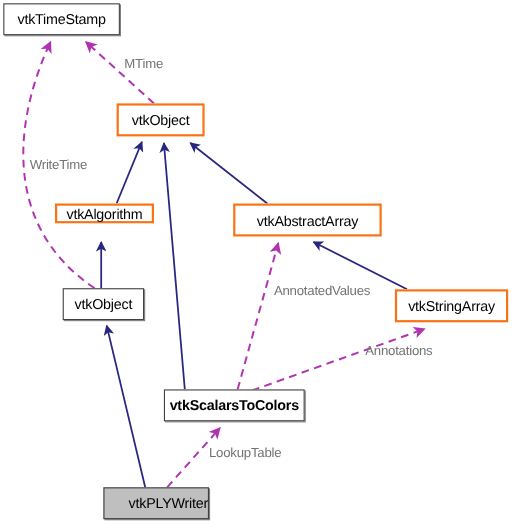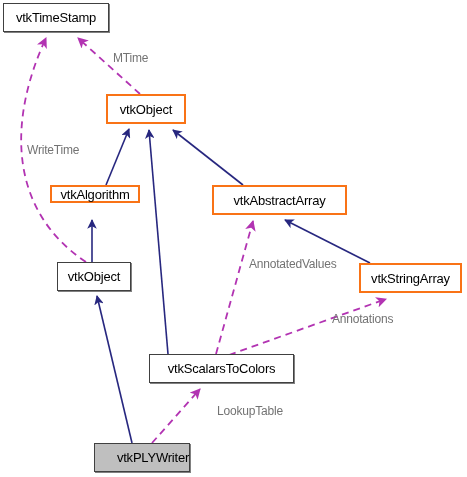--- a/index.html
+++ b/index.html
@@ -111,31 +111,31 @@
   </div>
 
   <div class="uml-node node-black" style="left:57px;  top:262px; width:74px;  height:29px;">
     <span class="node-label">vtkObject</span>
   </div>
 
   <div class="uml-node node-red" style="left:359px; top:263px; width:103px; height:30px;">
     <span class="node-label">vtkStringArray</span>
   </div>
 
-  <div class="uml-node node-black" style="left:149px; top:354px; width:145px; height:29px;">
+  <div class="uml-node node-black" style="left:149px; top:354px; width:128px; height:29px;font-weight:bold;">
     <span class="node-label">vtkScalarsToColors</span>
   </div>
 
   <div class="uml-node node-current" style="left:94px;  top:443px; width:96px;  height:29px;padding-left:22px;">
     <span class="node-label">vtkPLYWriter</span>
   </div>
 
   <div class="edge-label" style="left:113px; top:52px;">MTime</div>
 
   <div class="edge-label" style="left:27px;  top:144px;text-align:center;">WriteTime</div>
 
   <div class="edge-label" style="left:249px; top:258px;">AnnotatedValues</div>
 
   <div class="edge-label" style="left:332px; top:313px;">Annotations</div>
 
-  <div class="edge-label" style="left:190px; top:405px;margin-left:27px;">LookupTable</div>
+  <div class="edge-label" style="left:190px; top:405px;">LookupTable</div>
 
 </div>
 
 </body></html>

